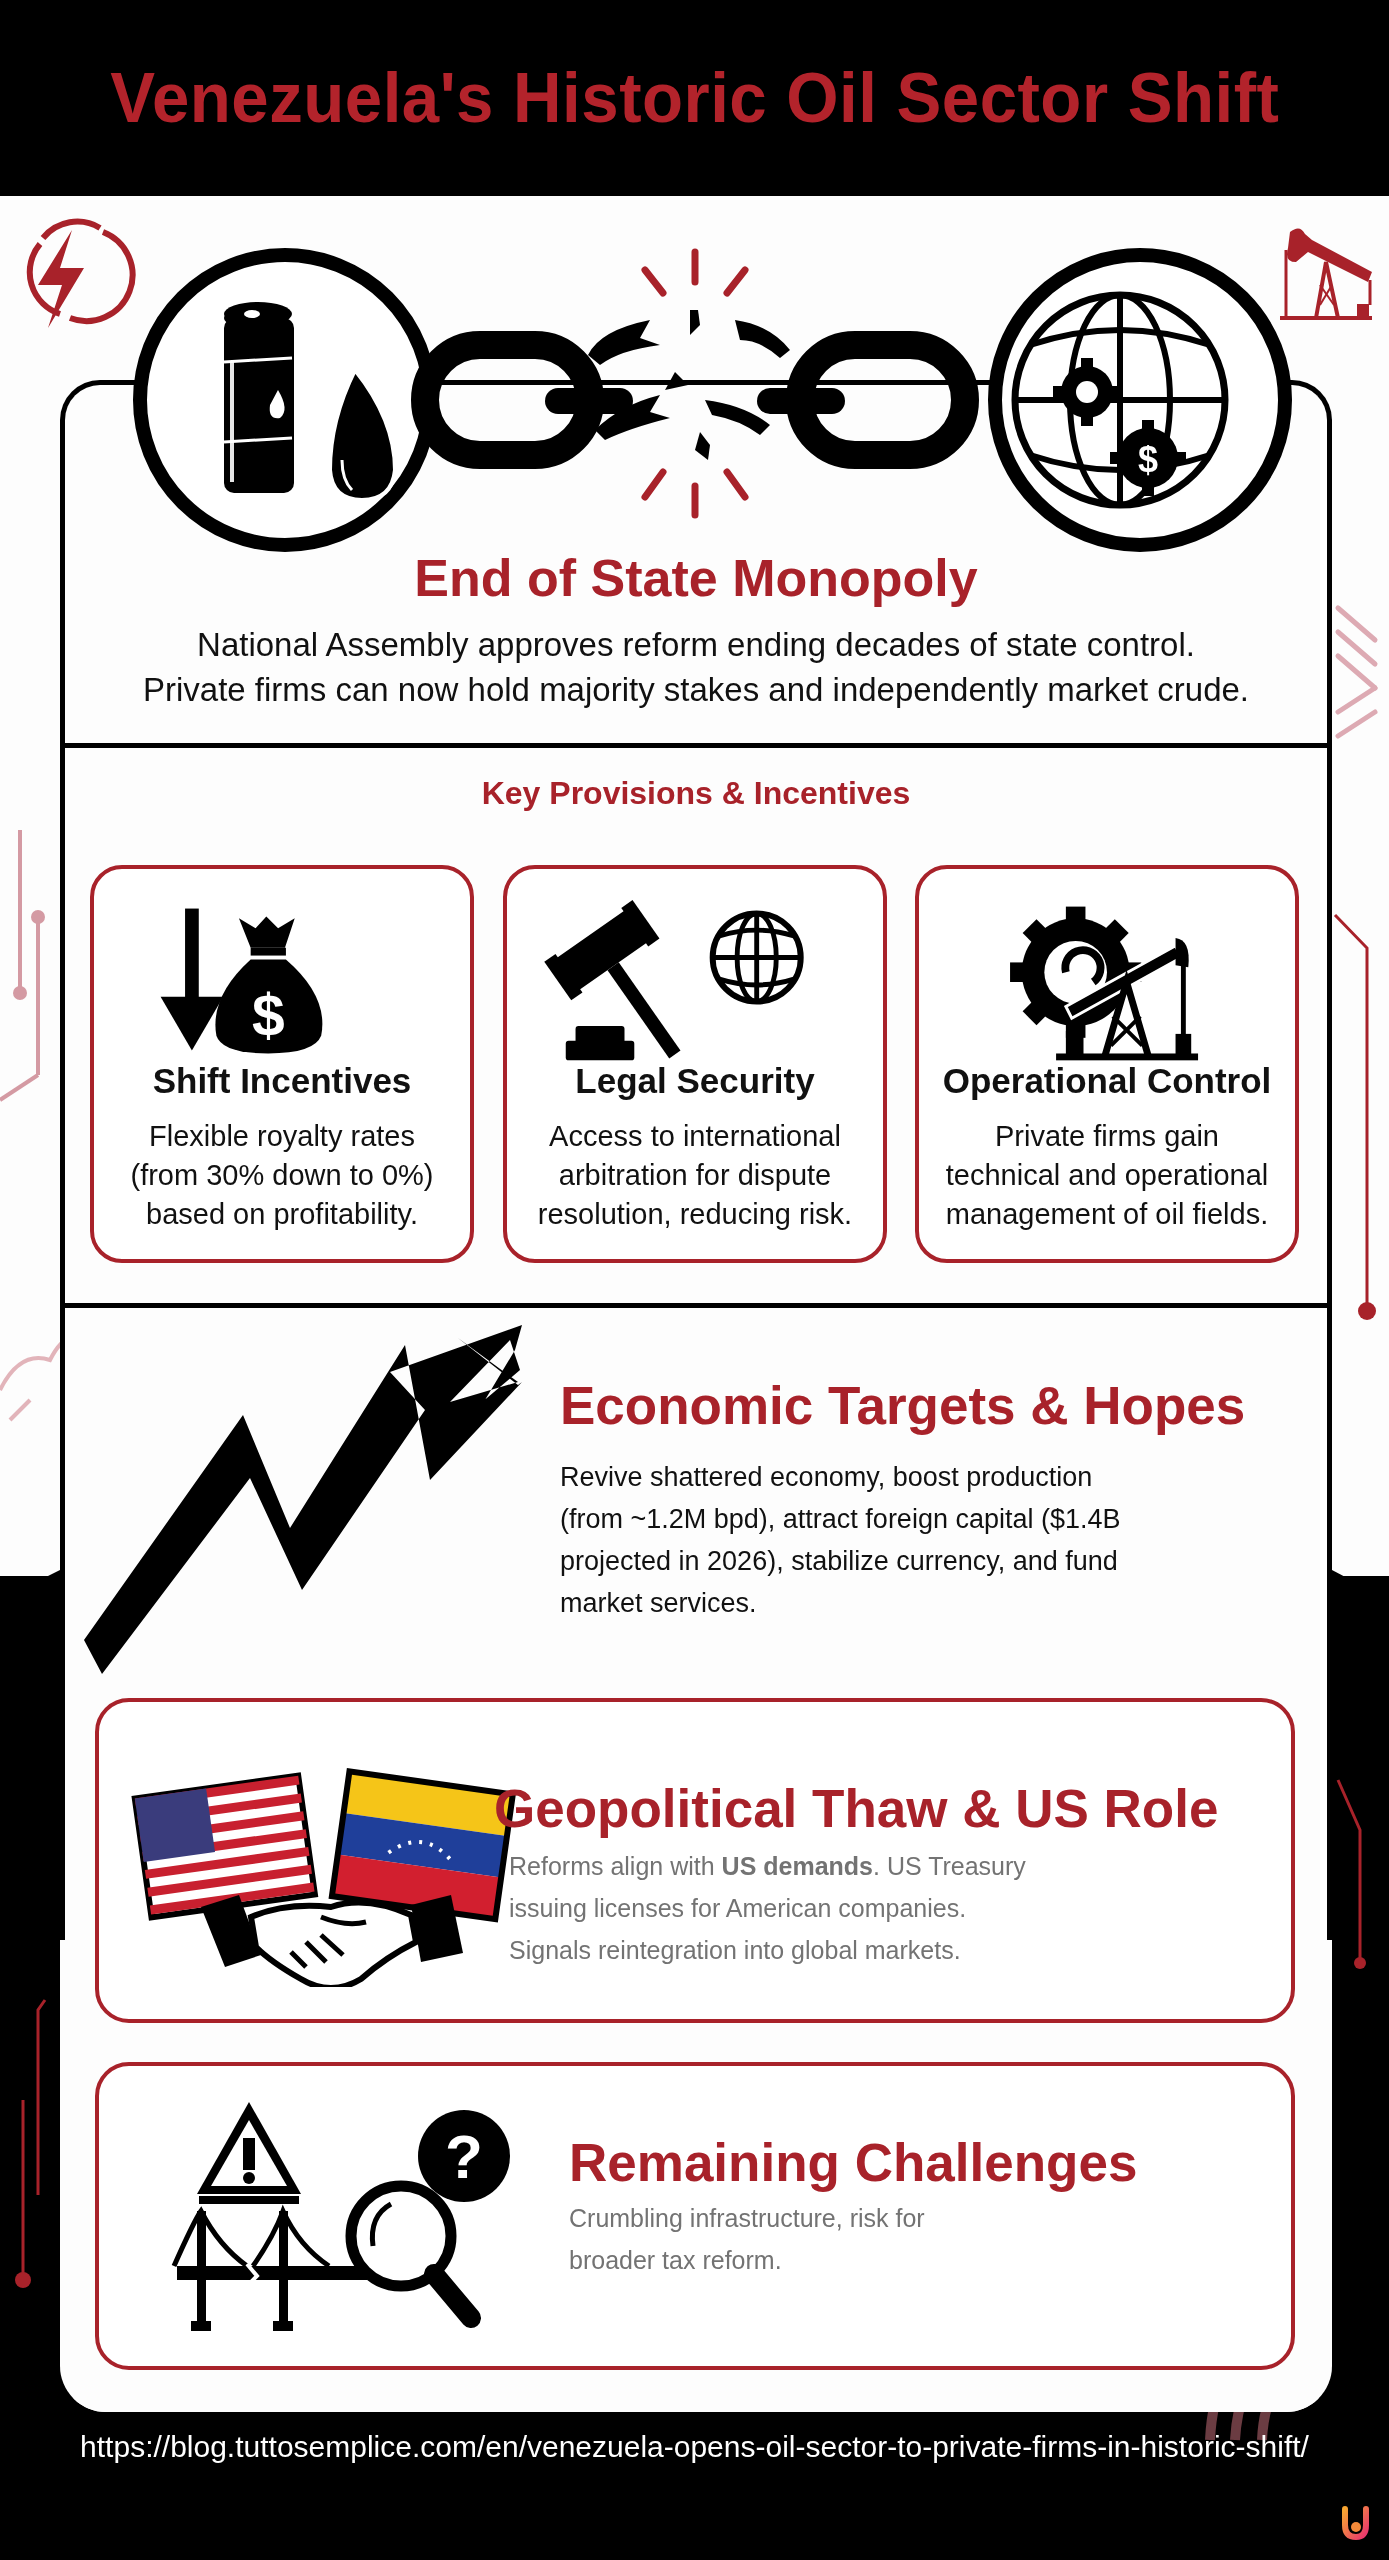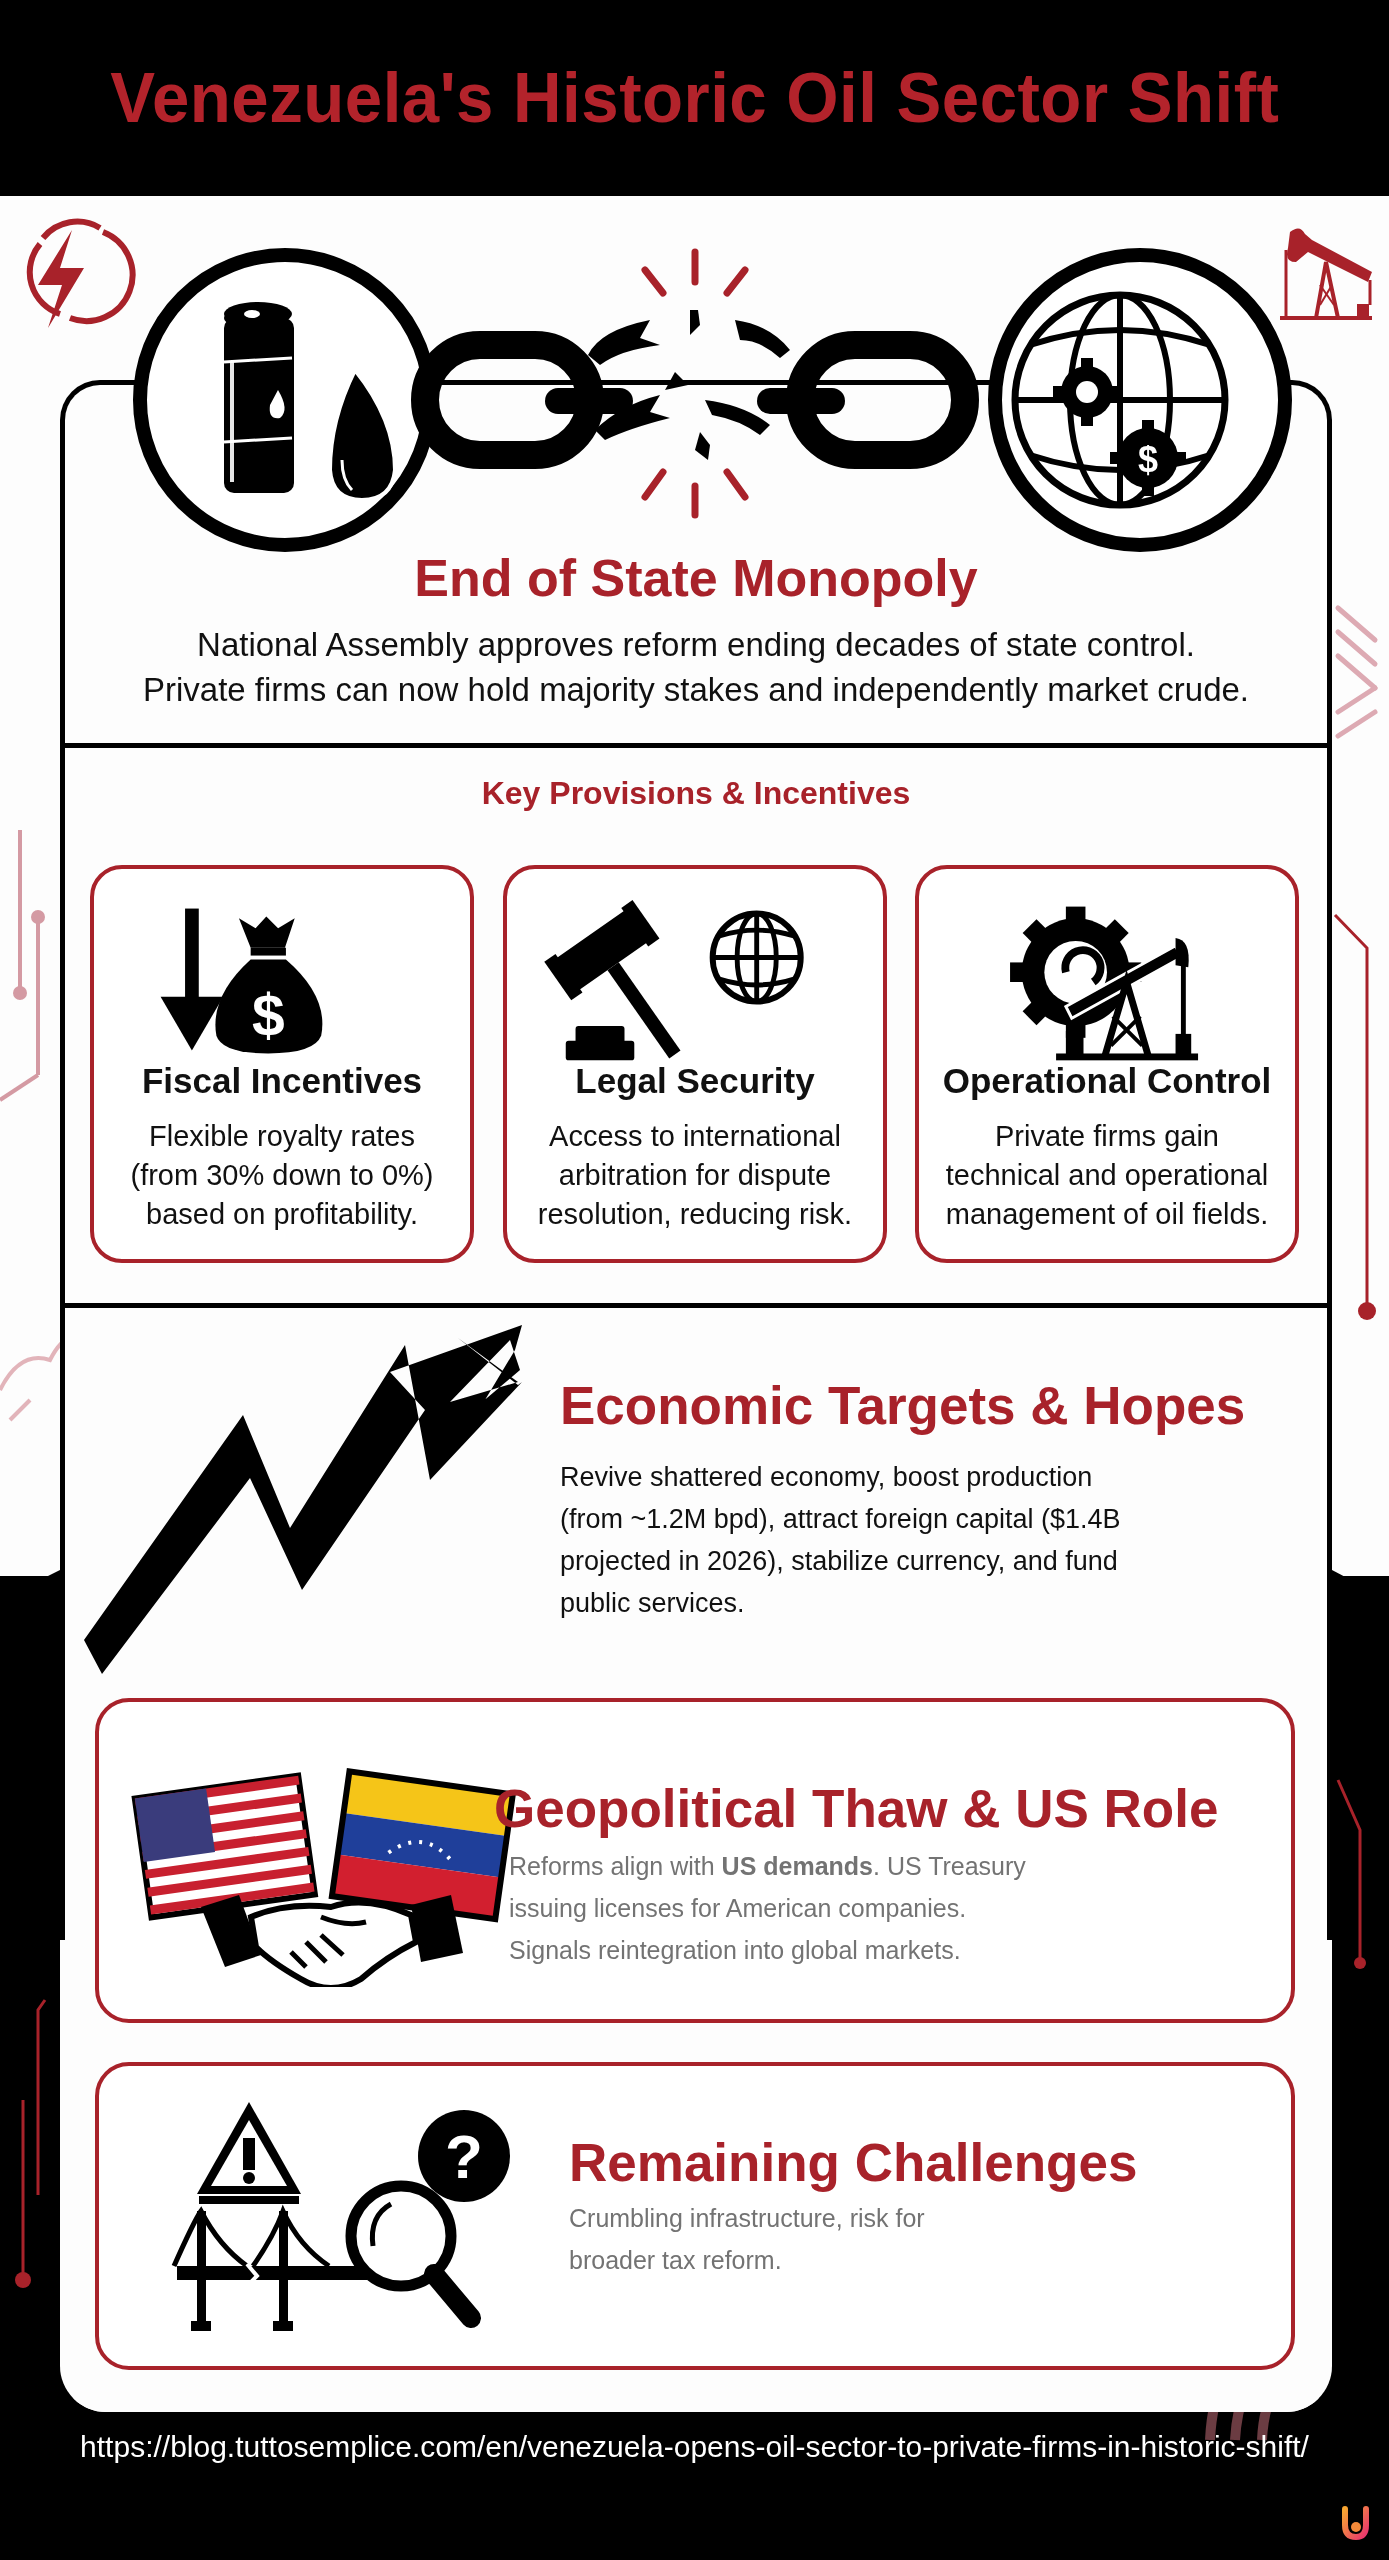--- a/index.html
+++ b/index.html
@@ -194,21 +194,21 @@
 
 <div class="prov-box" style="left:90px;">
   <svg class="prov-icon" viewBox="0 0 384 190">
     <rect x="93" y="20" width="14" height="100" fill="#000"></rect>
     <polygon points="68,110 132,110 100,165" fill="#000"></polygon>
     <path d="M148,30 L165,40 L176,28 L188,40 L205,30 L195,60 L160,60 Z" fill="#000"></path>
     <rect x="160" y="60" width="36" height="8" fill="#000"></rect>
     <path d="M160,72 L196,72 Q240,110 232,150 Q225,168 178,168 Q131,168 125,150 Q118,110 160,72 Z" fill="#000"></path>
     <text x="178" y="150" text-anchor="middle" font-family="Liberation Sans, sans-serif" font-weight="700" font-size="60" fill="#fff">$</text>
   </svg>
-  <div class="prov-title">Fiscal Incentives</div>
+  <div class="prov-title">Shift Incentives</div>
   <div class="prov-text">
     <div>Flexible royalty rates</div>
     <div>(from 30% down to 0%)</div>
     <div>based on profitability.</div>
   </div>
 </div>
 
 <div class="prov-box" style="left:503px;">
   <svg class="prov-icon" viewBox="0 0 384 190">
     <g transform="rotate(-35 110 90)">
@@ -270,21 +270,21 @@
 
 <svg style="position:absolute; left:60px; top:1310px; width:500px; height:380px;" viewBox="0 0 500 380">
   <polygon points="24,330 183,105 230,218 345,35 370,170 462,72 458,75 398,28 458,72 390,92 450,30 460,60 395,115 410,115 455,40 462,15 330,62 365,100 242,280 190,168 42,364" fill="#000"></polygon>
   <polygon points="455,20 390,100 418,112 472,140" fill="#fdfdfd" opacity="0"></polygon>
 </svg>
 <div class="econ-title">Economic Targets &amp; Hopes</div>
 <div class="econ-text">
   <div>Revive shattered economy, boost production</div>
   <div>(from ~1.2M bpd), attract foreign capital ($1.4B</div>
   <div>projected in 2026), stabilize currency, and fund</div>
-  <div>public services.</div>
+  <div>market services.</div>
 </div>
 
 <div class="info-box" style="top:1698px; height:325px;">
   <svg style="position:absolute; left:22px; top:55px; width:420px; height:230px;" viewBox="0 0 420 230">
 
     <g transform="rotate(-8 100 80)">
       <rect x="20" y="30" width="165" height="120" fill="#fff" stroke="#000" stroke-width="6"></rect>
       <g fill="#c8202f">
         <rect x="20" y="30" width="165" height="9"></rect>
           <rect x="20" y="48" width="165" height="9"></rect>

